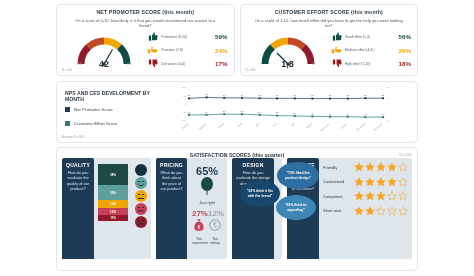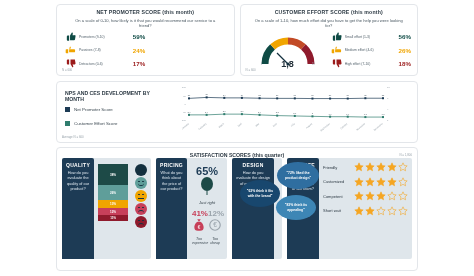--- a/index.html
+++ b/index.html
@@ -119,20 +119,35 @@
 <body>
 
 <div class="page">
 
   <div class="row-top">
 
     <div class="card">
       <div class="card-title">NET PROMOTER SCORE (this month)</div>
       <div class="card-sub">On a scale of 0-10, how likely is it that you would recommend our service to a friend?</div>
       <div class="kpi-body">
+        <div class="gauge-wrap">
+          <div class="gauge">
+            <svg width="56" height="38" viewBox="0 0 56 38">
+              <path d="M5 33 A23 23 0 0 1 12.6 15.9" stroke="#8f1a2c" stroke-width="7" fill="none"></path>
+              <path d="M12.6 15.9 A23 23 0 0 1 28 10" stroke="#c24a26" stroke-width="7" fill="none"></path>
+              <path d="M28 10 A23 23 0 0 1 43.4 15.9" stroke="#f0a500" stroke-width="7" fill="none"></path>
+              <path d="M43.4 15.9 A23 23 0 0 1 51 33" stroke="#0f4b45" stroke-width="7" fill="none"></path>
+              <line x1="28" y1="33" x2="36.5" y2="18.5" stroke="#14303f" stroke-width="1.2"></line>
+              <circle cx="28" cy="33" r="1.6" fill="#14303f"></circle>
+            </svg>
+            <div class="gauge-tick l">-100</div>
+            <div class="gauge-tick r">100</div>
+            <div class="gauge-val">42</div>
+          </div>
+        </div>
         <div class="legend-col">
           <div class="legend-row">
             <svg class="legend-ico" viewBox="0 0 24 24">
                 <path fill="#0f4b45" d="M6 10h3v11H6a2 2 0 01-2-2v-7a2 2 0 012-2zm5 0l4-7c1.6 0 2.4 1.2 2 2.8L16.4 9H21a2 2 0 012 2.3l-1.2 7A2 2 0 0119.8 20H11V10z"></path>
               </svg>
             <span class="legend-lbl">Promoters (9-10)</span>
             <span class="legend-pct" style="color:#0f4b45">59%</span>
           </div>
           <div class="legend-row">
             <svg class="legend-ico" viewBox="0 0 24 24">
@@ -352,21 +367,21 @@
           <div class="pr-main">
             <div class="pr-pct-lg">65%</div>
             <svg width="16" height="18" viewBox="0 0 16 18">
               <ellipse cx="8" cy="7" rx="6" ry="7" fill="#1d4a47"></ellipse>
               <path d="M8 14v4" stroke="#1d4a47" stroke-width="1"></path>
             </svg>
             <div class="pr-cap">Just right</div>
           </div>
           <div class="pr-row">
             <div class="pr-item">
-              <div class="pr-pct" style="color:#c7405a">41%</div>
+              <div class="pr-pct" style="color:#c7405a">27%</div>
               <svg width="14" height="14" viewBox="0 0 24 24">
                 <path fill="#c7405a" d="M9 2h6l-2 3h-2L9 2zm3 4c5 0 8 6 8 10a6 6 0 01-6 6h-4a6 6 0 01-6-6c0-4 3-10 8-10z"></path>
                 <text x="12" y="18" font-size="8" fill="#fff" text-anchor="middle">€</text>
               </svg>
               <div class="pr-lbl">Too expensive</div>
             </div>
             <div class="pr-item">
               <div class="pr-pct" style="color:#9aa4ac">12%</div>
               <svg width="14" height="14" viewBox="0 0 24 24">
                 <circle cx="12" cy="12" r="9" fill="none" stroke="#9aa4ac" stroke-width="2"></circle>

